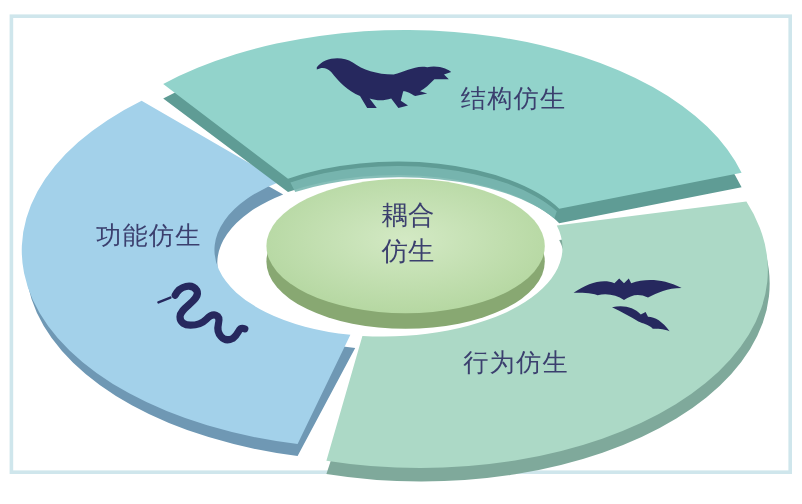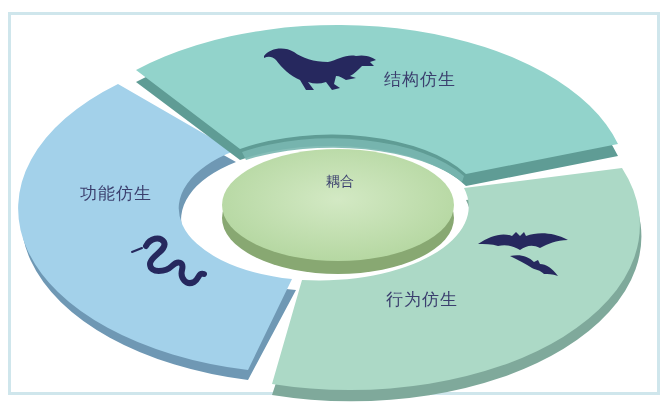--- a/index.html
+++ b/index.html
@@ -1,20 +1,20 @@
 <!DOCTYPE html>
 <html><head>
 <meta charset="utf-8">
 <style>
   html, body { margin: 0; padding: 0; background: #ffffff; }
   body { width: 668px; height: 420px; position: relative; overflow: hidden; font-family: "DejaVu Serif", "Liberation Serif", serif; }
   .frame { position: absolute; left: 8px; top: 12px; width: 646px; height: 377px; border: 3px solid #cfe6ec; box-sizing: content-box; background: #ffffff; }
   svg.diagram { position: absolute; left: 0; top: 0; width: 668px; height: 420px; }
-  .label { position: absolute; color: #3b3f6e; font-size: 17px; letter-spacing: 1px; white-space: nowrap; font-family: "DejaVu Serif", "Liberation Serif", serif; }
-  .center-label { position: absolute; color: #3b3f6e; font-size: 14px; text-align: center; line-height: 30px; font-family: "DejaVu Serif", "Liberation Serif", serif; }
+  .label { position: absolute; color: #3b3f6e; font-size: 21px; letter-spacing: 1px; white-space: nowrap; font-family: "DejaVu Serif", "Liberation Serif", serif; }
+  .center-label { position: absolute; color: #3b3f6e; font-size: 22px; text-align: center; line-height: 30px; font-family: "DejaVu Serif", "Liberation Serif", serif; }
 </style>
 </head>
 <body>
 
 <div class="frame"></div>
 
 <svg class="diagram" viewBox="0 0 668 420" xmlns="http://www.w3.org/2000/svg">
   <defs>
     <radialGradient id="diskGrad" cx="50%" cy="45%" r="60%">
       <stop offset="0%" stop-color="#d3e9c4"></stop>
@@ -64,13 +64,14 @@
     <path d="M 132 252 L 142 248" stroke-width="2"></path>
   </g>
 </svg>
 
 <div class="label" style="left:384px; top:68px;">结构仿生</div>
 <div class="label" style="left:386px; top:288px;text-align:center;">行为仿生</div>
 <div class="label" style="left:80px; top:182px;">功能仿生</div>
 
 <div class="center-label" style="left:300px; top:166px; width:80px;">
   <div>耦合</div>
+  <div>仿生</div>
 </div>
 
 </body></html>

